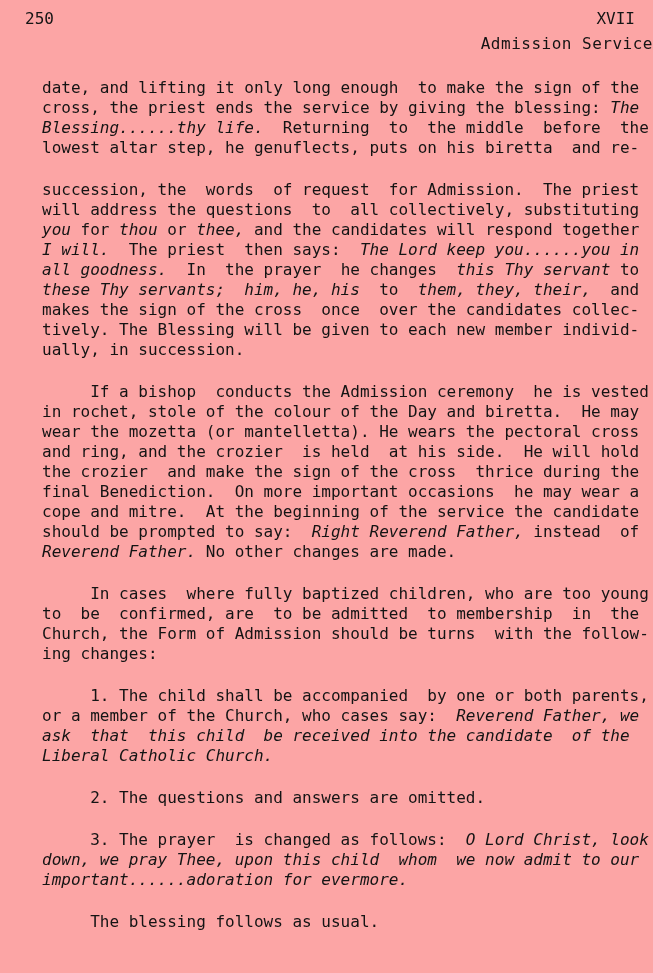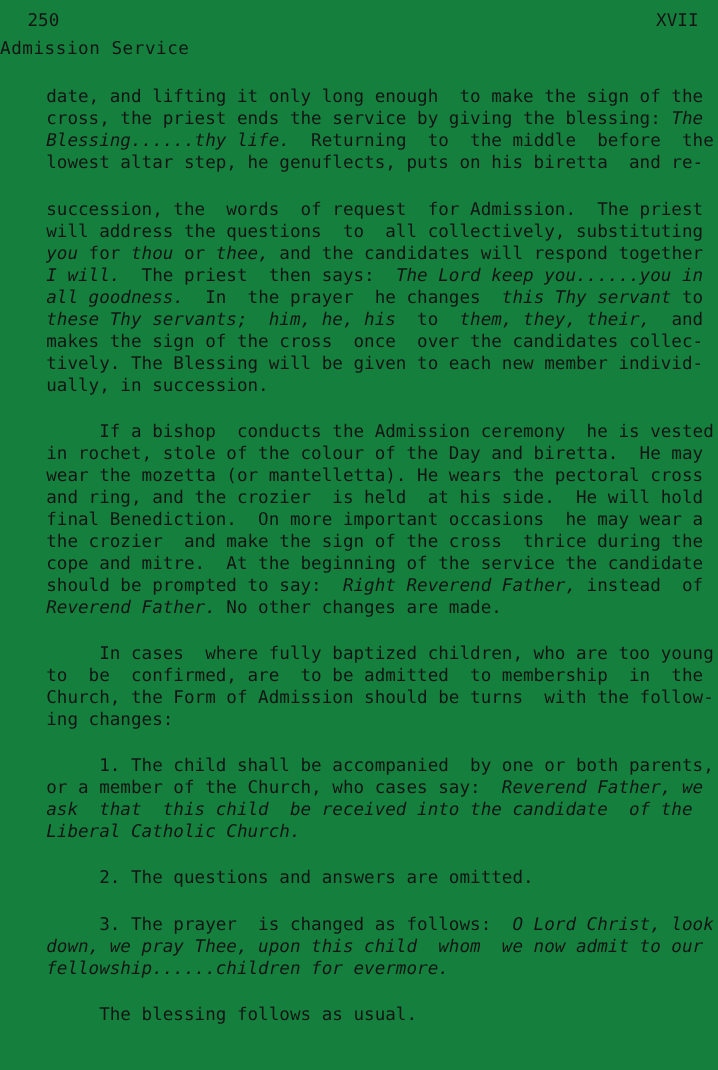--- a/index.html
+++ b/index.html
@@ -4,35 +4,35 @@
 <style>
   html, body {
     margin: 0;
     padding: 0;
     background: #e8e8e8;
   }
   .page {
     position: relative;
     width: 653px;
     height: 973px;
-    background: #15803d;
+    background: #fca5a5;
     color: #141414;
     font-family: "DejaVu Sans Mono", "Liberation Mono", monospace;
     overflow: hidden;
     box-sizing: border-box;
   }
   .header-row {
     display: flex;
     justify-content: space-between;
     padding: 10px 18px 0 25px;
     font-size: 16px;
     line-height: 18px;
   }
   .page-title {
-    text-align: left;
+    text-align: right;
     margin-top: 8px;
     font-size: 16px;
     line-height: 16px;
     letter-spacing: 0.5px;
   }
   .doc-body {
     margin-top: 26px;
     padding-left: 42px;
     padding-right: 0;
   }
@@ -70,22 +70,22 @@
         <div class="line"><span class="it">these Thy servants;  him, he, his</span><span>  to  </span><span class="it">them, they, their,</span><span>  and</span></div>
         <div class="line"><span>makes the sign of the cross  once  over the candidates collec-</span></div>
         <div class="line"><span>tively. The Blessing will be given to each new member individ-</span></div>
         <div class="line"><span>ually, in succession.</span></div>
       </div>
       <div class="para">
         <div class="line"><span>     If a bishop  conducts the Admission ceremony  he is vested</span></div>
         <div class="line"><span>in rochet, stole of the colour of the Day and biretta.  He may</span></div>
         <div class="line"><span>wear the mozetta (or mantelletta). He wears the pectoral cross</span></div>
         <div class="line"><span>and ring, and the crozier  is held  at his side.  He will hold</span></div>
+        <div class="line"><span>the crozier  and make the sign of the cross  thrice during the</span></div>
         <div class="line"><span>final Benediction.  On more important occasions  he may wear a</span></div>
-        <div class="line"><span>the crozier  and make the sign of the cross  thrice during the</span></div>
         <div class="line"><span>cope and mitre.  At the beginning of the service the candidate</span></div>
         <div class="line"><span>should be prompted to say:  </span><span class="it">Right Reverend Father,</span><span> instead  of</span></div>
         <div class="line"><span class="it">Reverend Father.</span><span> No other changes are made.</span></div>
       </div>
       <div class="para">
         <div class="line"><span>     In cases  where fully baptized children, who are too young</span></div>
         <div class="line"><span>to  be  confirmed, are  to be admitted  to membership  in  the</span></div>
         <div class="line"><span>Church, the Form of Admission should be turns  with the follow-</span></div>
         <div class="line"><span>ing changes:</span></div>
       </div>
@@ -94,19 +94,19 @@
         <div class="line"><span>or a member of the Church, who cases say:  </span><span class="it">Reverend Father, we</span></div>
         <div class="line"><span class="it">ask  that  this child  be received into the candidate  of the</span></div>
         <div class="line"><span class="it">Liberal Catholic Church.</span></div>
       </div>
       <div class="para">
         <div class="line"><span>     2. The questions and answers are omitted.</span></div>
       </div>
       <div class="para">
         <div class="line"><span>     3. The prayer  is changed as follows:  </span><span class="it">O Lord Christ, look</span></div>
         <div class="line"><span class="it">down, we pray Thee, upon this child  whom  we now admit to our</span></div>
-        <div class="line"><span class="it">fellowship......children for evermore.</span></div>
+        <div class="line"><span class="it">important......adoration for evermore.</span></div>
       </div>
       <div class="para">
         <div class="line"><span>     The blessing follows as usual.</span></div>
       </div>
     </div>
 </div>
 
 </body></html>

